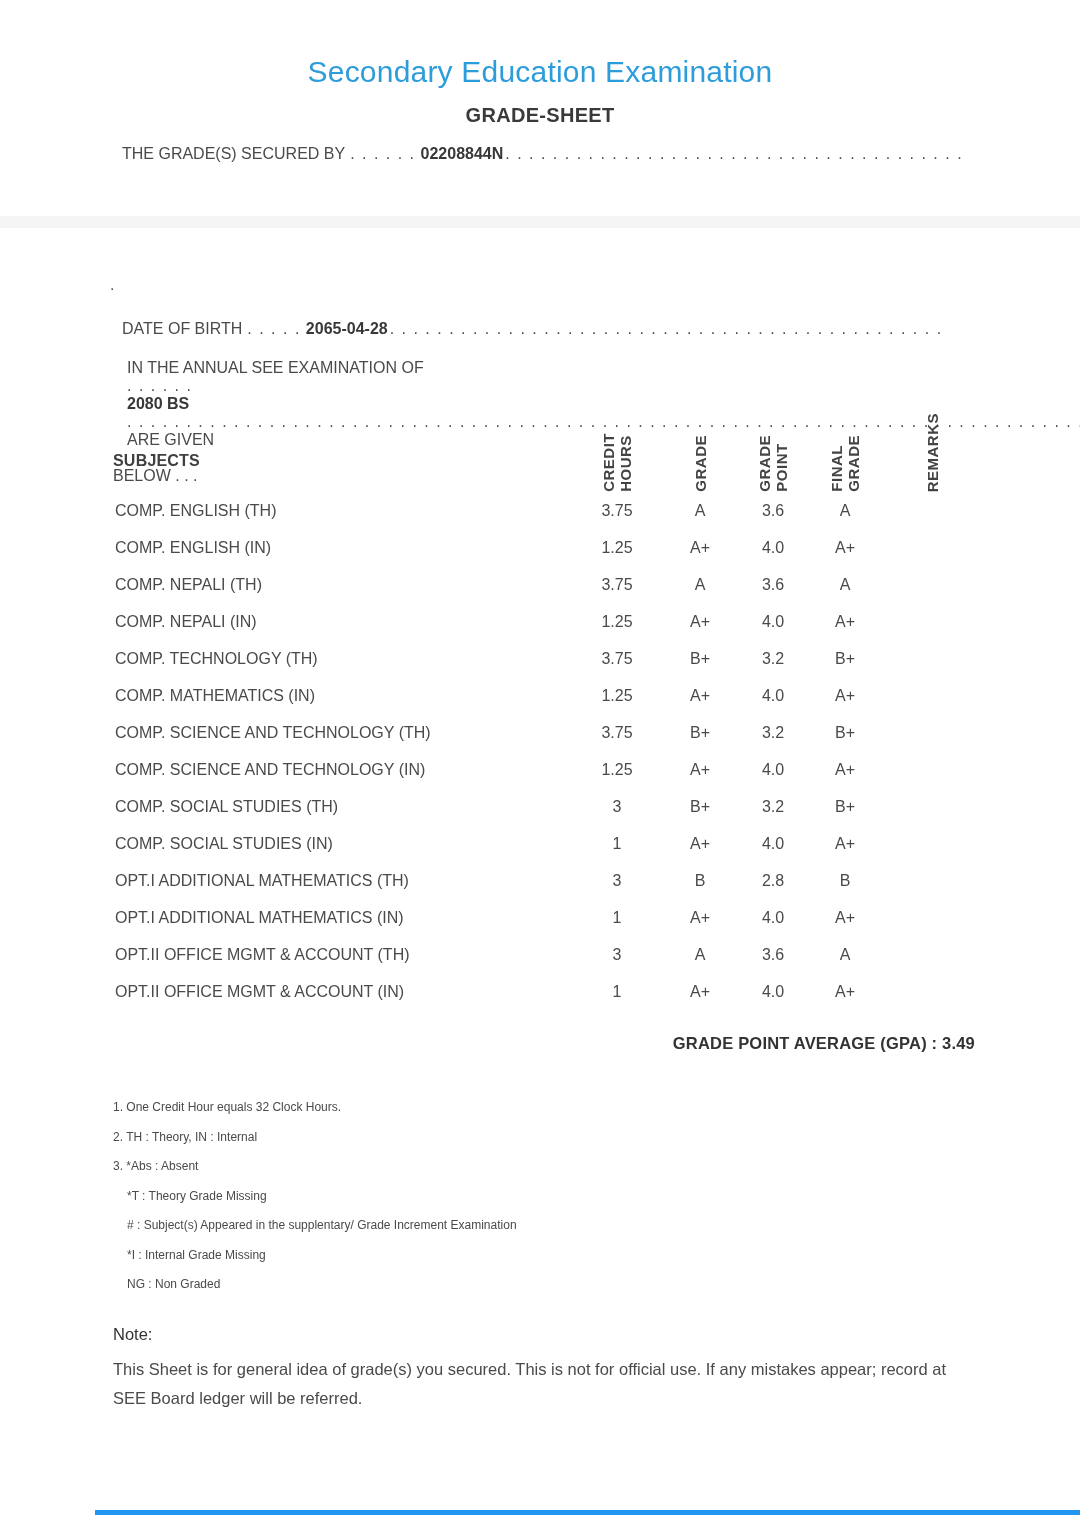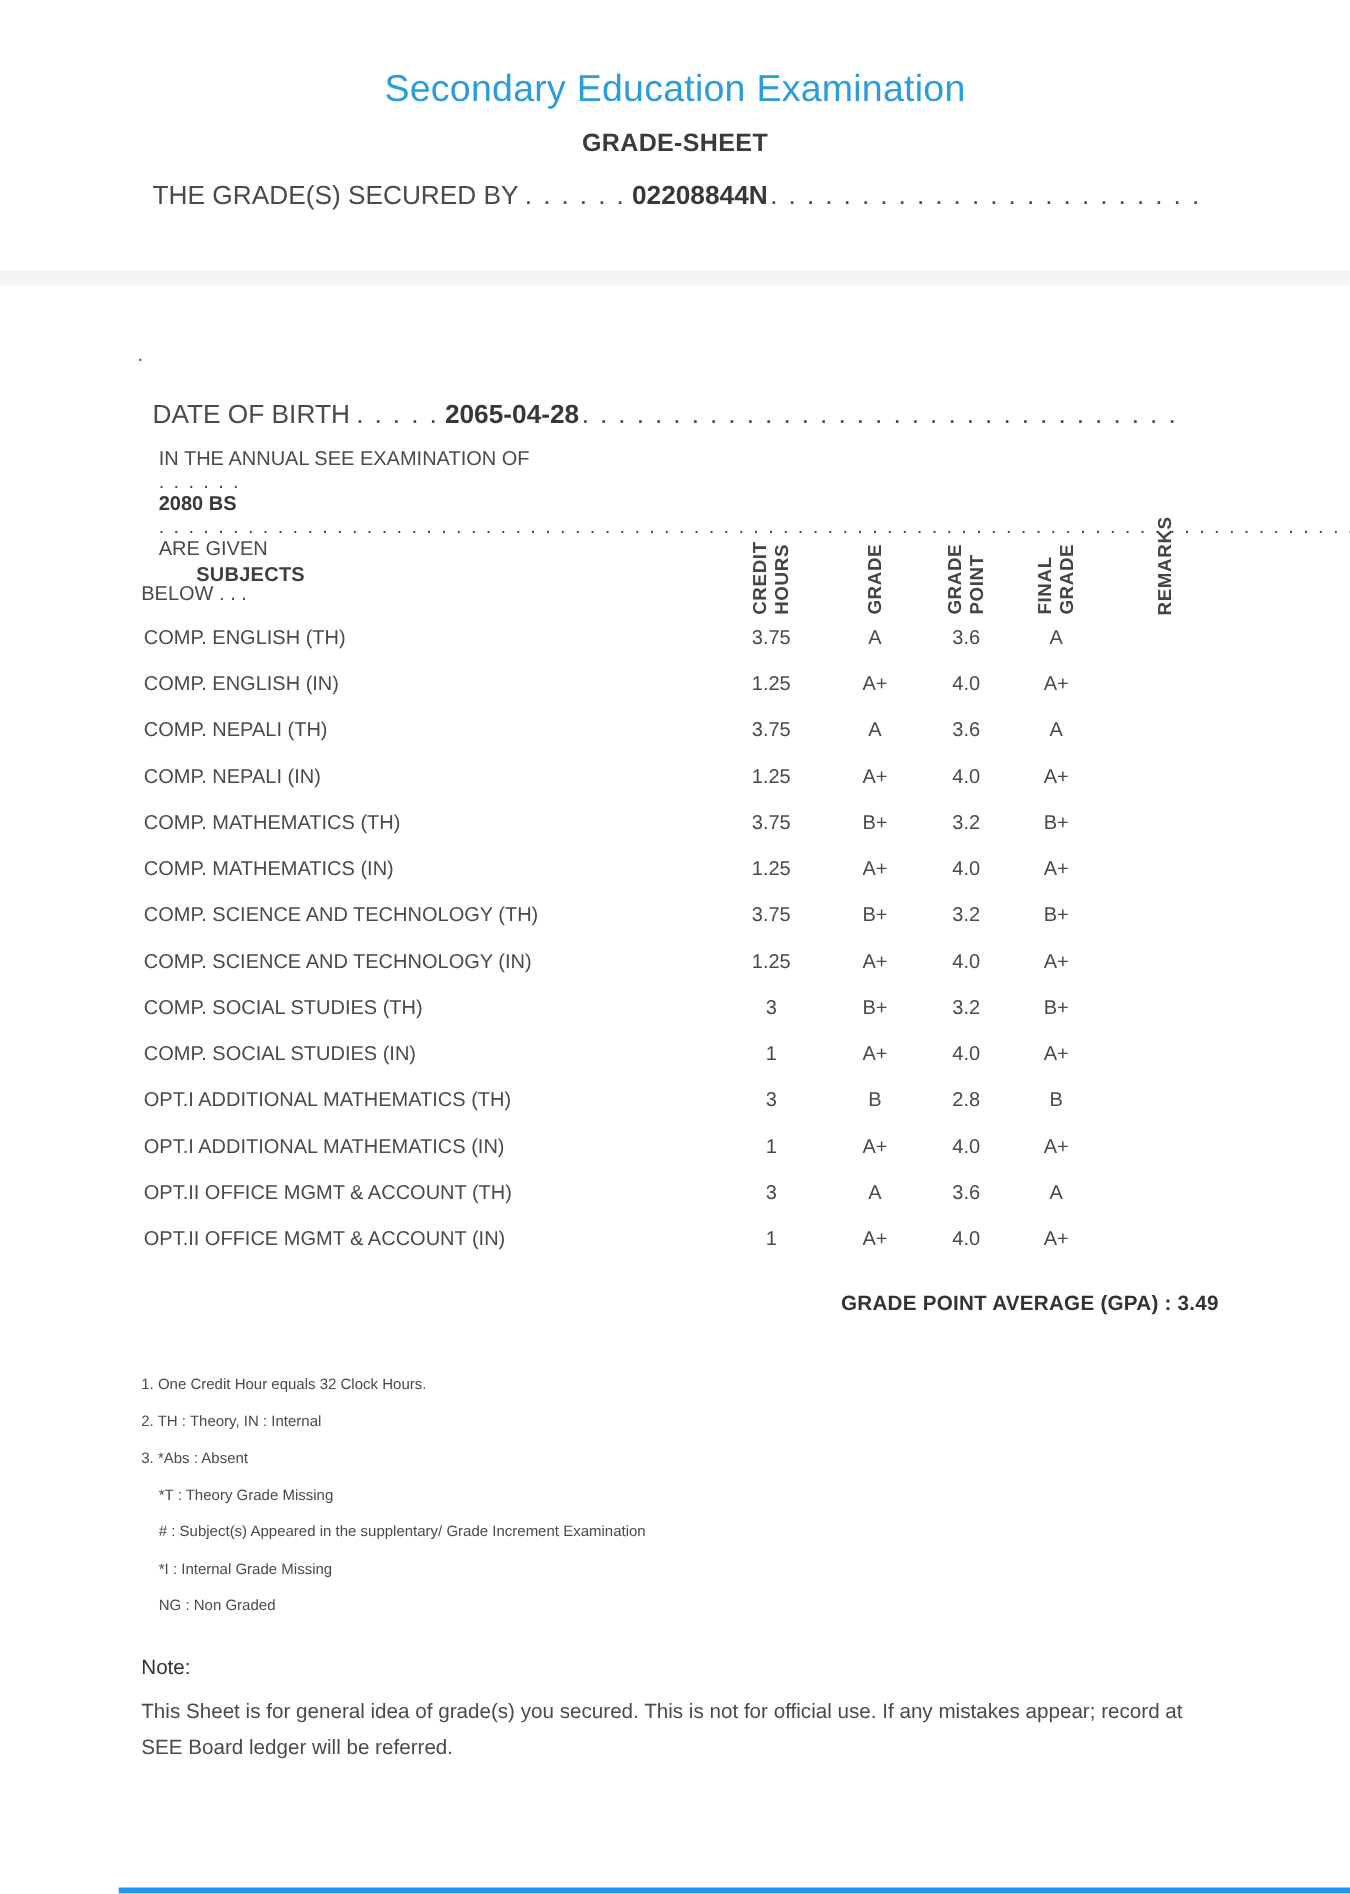--- a/index.html
+++ b/index.html
@@ -14,40 +14,40 @@
     text-align:center; font-size:30px; font-weight:500; color:#2D9CDB;
     letter-spacing:0.2px;
   }
   .subtitle {
     position:absolute; top:104px; left:0; width:100%;
     text-align:center; font-size:20px; font-weight:700; color:#3a3a3a;
     letter-spacing:0.3px;
   }
   .dotline {
     position:absolute; display:flex; align-items:baseline;
-    font-size:21px; color:#4a4a4a; white-space:nowrap;
+    font-size:16px; color:#4a4a4a; white-space:nowrap;
   }
   .dots { letter-spacing:1.5px; margin:0 5px; color:#4a4a4a; }
   .dotfill { flex:1 1 auto; overflow:hidden; letter-spacing:1.5px; color:#4a4a4a; margin-left:2px; }
   .bold-val { font-weight:700; color:#383838; }
   .band { position:absolute; top:216px; left:0; width:1080px; height:12px; background:#F5F5F5; }
   .stray-dot { position:absolute; top:276px; left:110px; font-size:16px; color:#555; }
   .secured { top:145px; left:122px; width:843px; }
   .dob { top:320px; left:122px; width:818px; }
   .exam-block { position:absolute; top:359px; left:113px; width:824px; font-size:16px; }
   .exam-line1 { display:flex; align-items:baseline; margin-left:9px; white-space:nowrap;flex-direction:column; }
   .exam-below { margin-top:18px; }
   .grades-table { position:absolute; top:405px; left:113px; width:866px; }
   .thead, .trow {
     display:grid;
     grid-template-columns:462px 84px 82px 64px 80px 94px;
   }
   .thead { height:87px; }
   .th-cell { display:flex; justify-content:center; align-items:flex-end; }
-  .th-cell.subj { justify-content:flex-start;margin-left:44px; }
+  .th-cell.subj { justify-content:flex-start; }
   .subjects-h {
     font-size:16px; font-weight:700; color:#3f3f3f; margin-bottom:22px; letter-spacing:0.2px;
   }
   .vhead {
     writing-mode:vertical-rl; transform:rotate(180deg);
     white-space:pre-line; text-align:left;
     font-size:15px; font-weight:700; color:#444; line-height:17px; letter-spacing:0.5px;
   }
   .trow { height:37px; align-items:center; font-size:16px; color:#4a4a4a; }
   .td { text-align:center; }
@@ -157,21 +157,21 @@
     <div class="trow">
       <div class="td subj">COMP. NEPALI (IN)</div>
       <div class="td">1.25</div>
       <div class="td">A+</div>
       <div class="td">4.0</div>
       <div class="td">A+</div>
       <div class="td"></div>
     </div>
 
     <div class="trow">
-      <div class="td subj">COMP. MATHEMATICS (TH)</div>
+      <div class="td subj">COMP. TECHNOLOGY (TH)</div>
       <div class="td">3.75</div>
       <div class="td">B+</div>
       <div class="td">3.2</div>
       <div class="td">B+</div>
       <div class="td"></div>
     </div>
 
     <div class="trow">
       <div class="td subj">COMP. MATHEMATICS (IN)</div>
       <div class="td">1.25</div>

